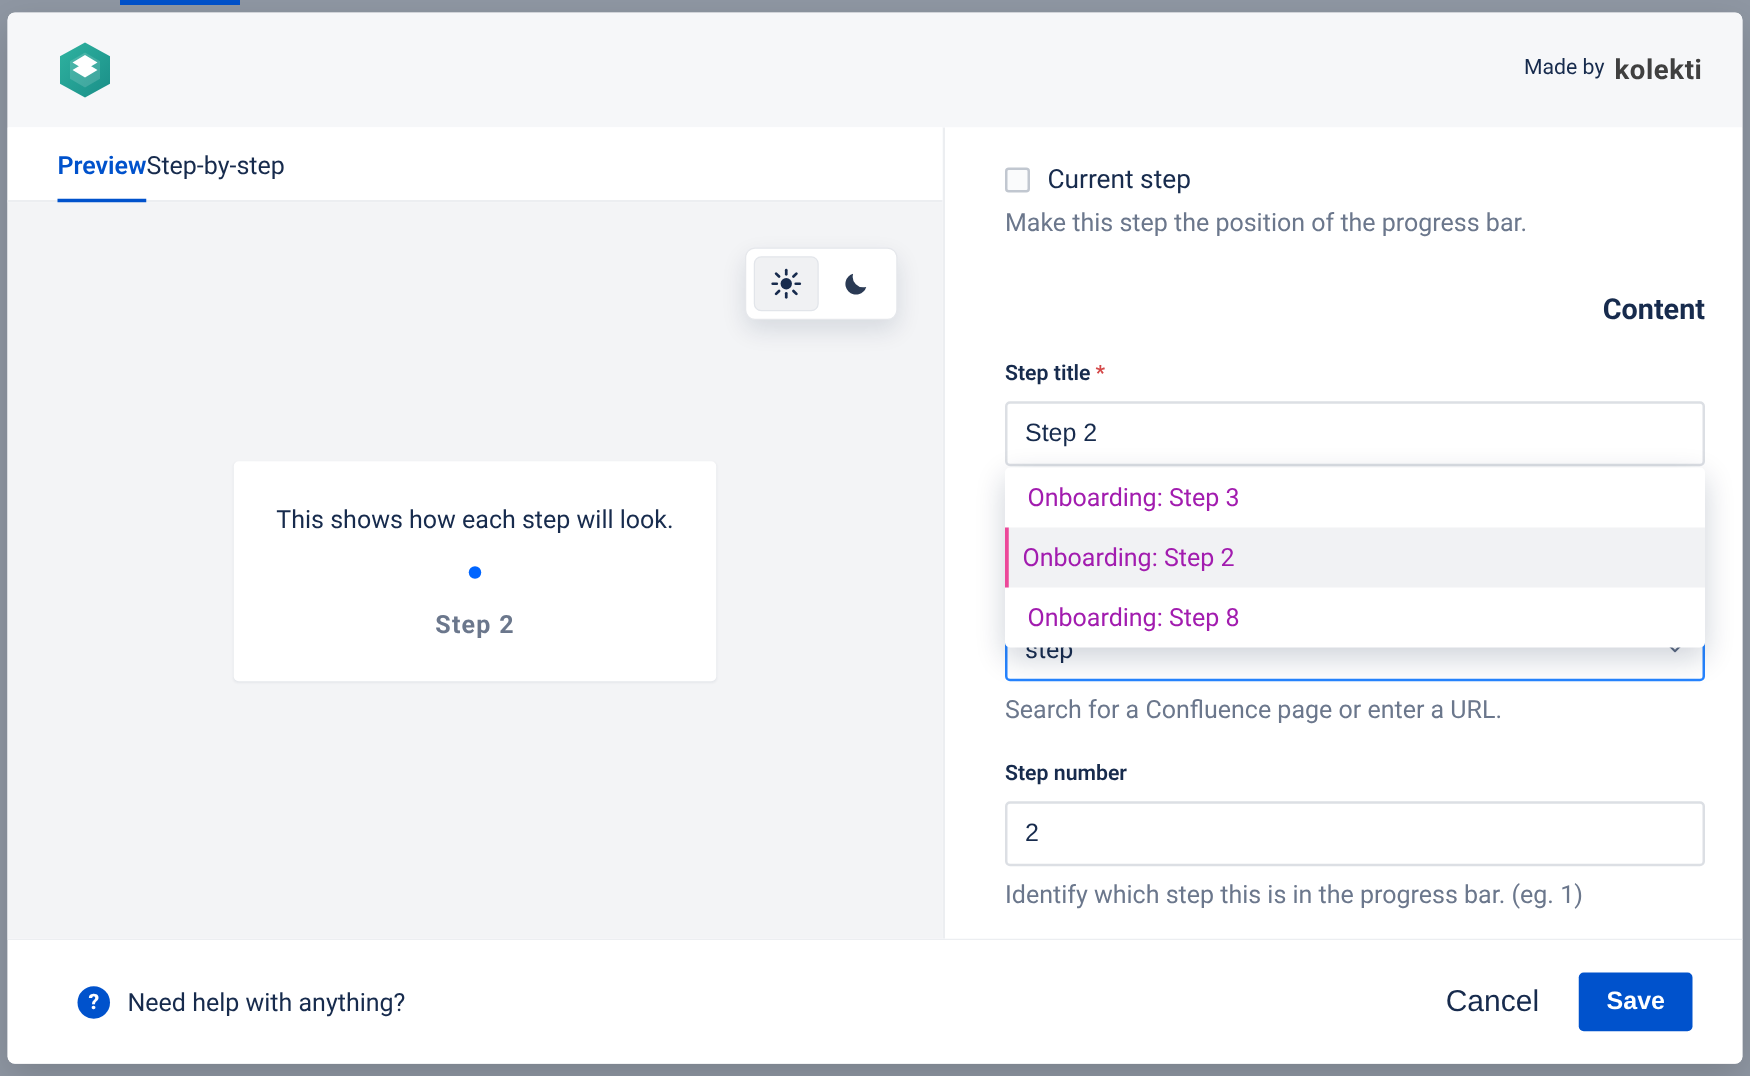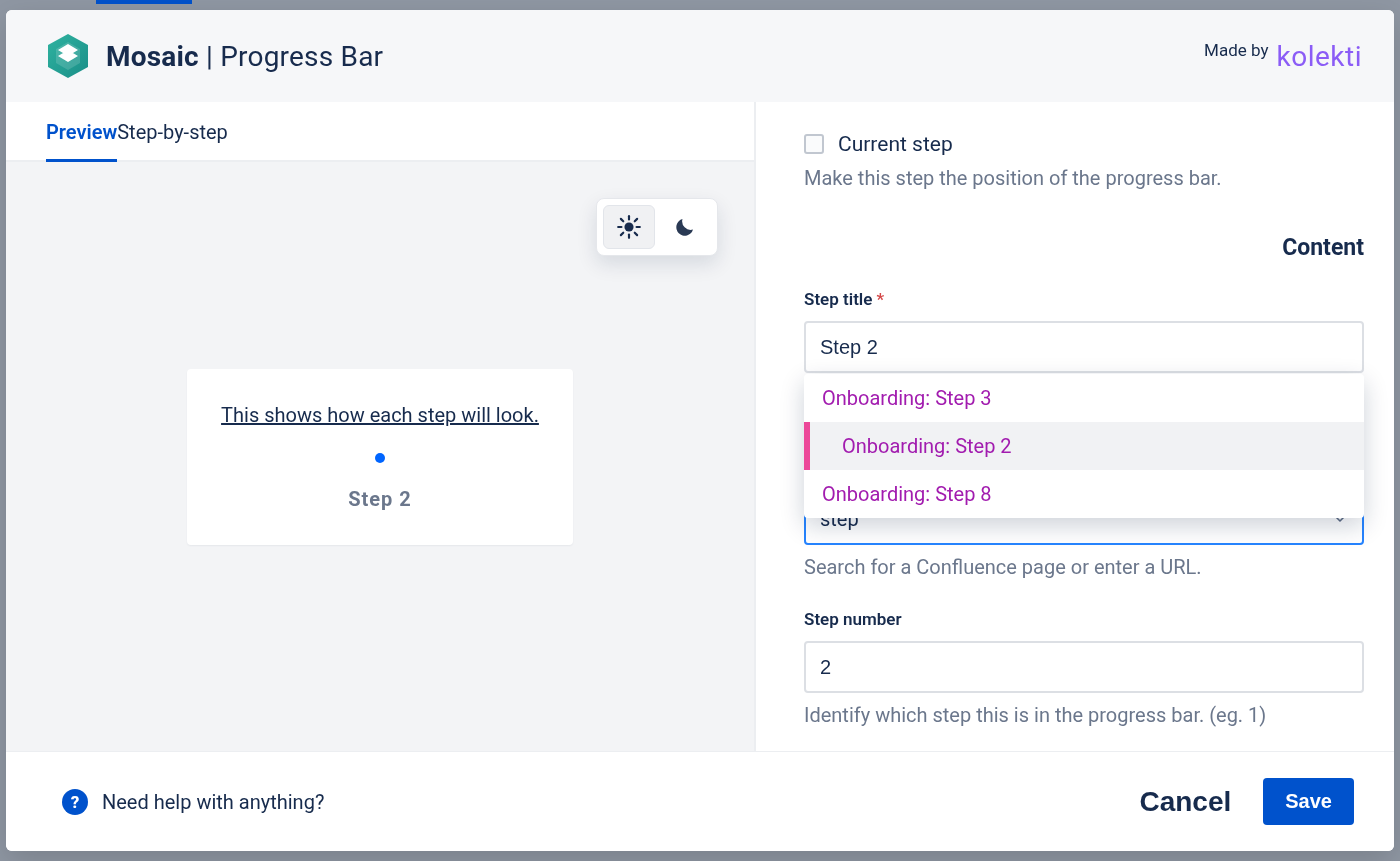--- a/index.html
+++ b/index.html
@@ -16,21 +16,21 @@
     padding:22px 32px 22px 38px; background:#f6f7f9;
   }
   .brand { display:flex; align-items:center; gap:14px; }
   .logo {
     width:48px; height:48px;
   }
   .brand-text { font-size:28px; color:#172B4D; letter-spacing:.2px; font-weight:400;}
   .brand-text b{font-weight:700;}
   .brand-sep { font-weight:400; color:#172B4D; }
   .made-by { display:flex; gap:8px; color:#172B4D; font-size:17px; }
-  .kolekti { font-weight:400; font-size:28px; letter-spacing:.5px; color:#8b5cf6; }
+  .kolekti { font-weight:700; font-size:22px; letter-spacing:.5px; color:#404040; }
   
   .body { flex:1; display:flex; min-height:0; background:#fff;}
   .left { flex:1; display:flex; flex-direction:column; border-right:2px solid #eceef1; }
   .tabs { display:flex; padding:0 40px; border-bottom:2px solid #eceef1; background:#fff;}
   .tab {
     padding:18px 0 16px; font-size:20px; color:#172B4D; cursor:pointer; position:relative;
   }
   .tab.active { color:#0052CC; font-weight:600; }
   .tab.active::after{
     content:""; position:absolute; left:0; right:0; bottom:-2px; height:3px; background:#0052CC;
@@ -44,21 +44,21 @@
   }
   .toggle-btn {
     width:52px; height:44px; display:flex; align-items:center; justify-content:center; border-radius:6px;
     cursor:pointer; color:#172B4D;
   }
   .toggle-btn.active { background:#f0f1f3; border:1px solid #e2e5ea; }
   .preview-card {
     width:386px; background:#fff; border-radius:4px; padding:34px 28px 34px; text-align:center;
     box-shadow:0 1px 2px rgba(9,30,66,.06);
   }
-  .preview-desc { color:#172B4D; font-size:20px; margin-bottom:26px;text-decoration:underline;}
+  .preview-desc { color:#172B4D; font-size:20px; margin-bottom:26px;}
   .dot { width:10px; height:10px; border-radius:50%; background:#0065ff; margin:0 auto 24px;}
   .preview-step { color:#6B778C; font-size:20px; font-weight:700; letter-spacing:1px;}
   
   .right { width:626px; padding:24px 30px 0 36px; overflow:hidden; position:relative;margin-left:12px;}
   .check-row{display:flex; align-items:center; gap:14px; margin-top:6px;}
   .checkbox{
     width:20px; height:20px; border:2px solid #c1c7d0; border-radius:3px; background:#fafbfc;
   }
   .check-label{font-size:21px; color:#172B4D;}
   .helper{color:#6B778C; font-size:20px; margin-top:10px;}
@@ -75,34 +75,34 @@
     cursor:pointer;
   }
   .chevron { color:#5e6c84; }
   .dropdown {
     position:absolute; left:36px; right:30px; top:272px; background:#fff; border-radius:4px;
     box-shadow:0 8px 24px rgba(9,30,66,.20); overflow:hidden; z-index:5;
   }
   .dropdown-item{
     padding:12px 18px; font-size:20px; color:#a21caf; cursor:pointer;
   }
-  .dropdown-item.selected{ background:#f1f2f4; border-left:6px solid #ec4899; padding-left:32px;}
+  .dropdown-item.selected{ background:#f1f2f4; border-left:3px solid #ec4899; padding-left:11px;}
   .dest-helper{margin-top:10px;}
   
   .footer{
     height:100px; border-top:1px solid #eceef1; display:flex; align-items:center; justify-content:space-between;
     padding:0 40px 0 56px; background:#fff;
   }
   .help{display:flex; align-items:center; gap:14px; color:#172B4D; font-size:20px;}
   .help-icon{
     width:26px; height:26px; border-radius:50%; background:#0052CC; color:#fff; display:flex; align-items:center; justify-content:center;
     font-weight:800; font-size:17px;
   }
   .footer-actions{display:flex; align-items:center; gap:26px;}
-  .btn-cancel{font-size:28px; color:#172B4D; font-weight:700; background:none; border:none; cursor:pointer; padding:8px 6px;}
+  .btn-cancel{font-size:24px; color:#172B4D; font-weight:400; background:none; border:none; cursor:pointer; padding:8px 6px;}
   .btn-save{
     font-size:20px; color:#fff; background:#0052CC; border:none; border-radius:4px; padding:12px 22px; font-weight:600; cursor:pointer;
   }
   
   .top-accent{position:absolute; top:0; left:96px; width:96px; height:4px; background:#0052CC;}
 </style>
 </head>
 <body>
 
 <div class="top-accent"></div>
@@ -115,25 +115,20 @@
         <defs>
           <linearGradient id="g1" x1="0" y1="0" x2="1" y2="1">
             <stop offset="0" stop-color="#2fb3a0"></stop>
             <stop offset="1" stop-color="#1a8e88"></stop>
           </linearGradient>
         </defs>
         <polygon points="24,2 44,13 44,35 24,46 4,35 4,13" fill="url(#g1)"></polygon>
         <polygon points="24,10 36,17 36,31 24,38 12,31 12,17" fill="#ffffff" opacity=".15"></polygon>
         <path d="M14 18 L24 12 L34 18 L24 24 Z M14 24 L24 18 L34 24 L24 30 Z" fill="#fff"></path>
       </svg>
-      <div class="brand-text">
-        <b>Mosaic</b>
-        <span class="brand-sep">|</span>
-        <span>Progress Bar</span>
-      </div>
     </div>
     <div class="made-by">
       <span>Made by</span>
       <span class="kolekti">kolekti</span>
     </div>
   </div>
 
   <div class="body">
 
     <div class="left">

